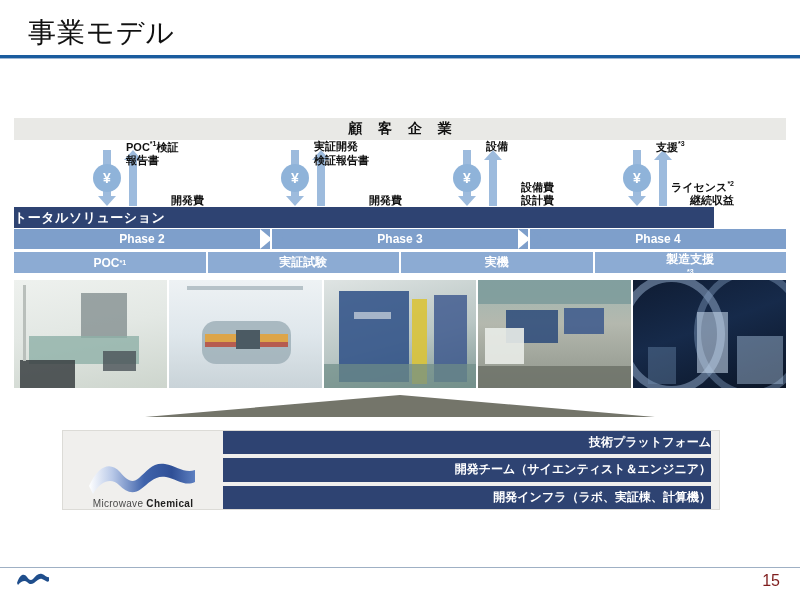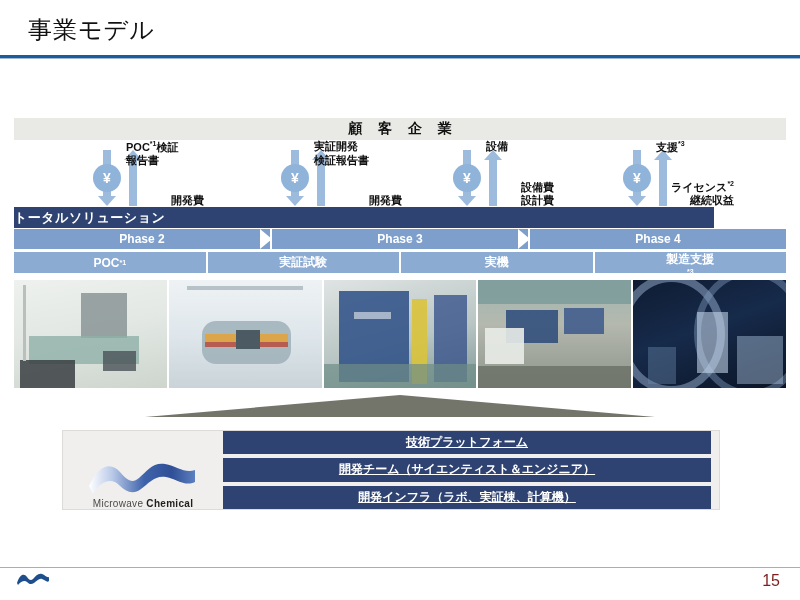--- a/index.html
+++ b/index.html
@@ -16,21 +16,21 @@
     font-family: "Liberation Sans", "DejaVu Sans", sans-serif;
     color: #1a1a1a;
     position: relative;
   }
 
   
   .slide-title {
     position: absolute;
     left: 28px;
     top: 14px;
-    font-size: 24px;
+    font-size: 28px;
     font-weight: 400;
     letter-spacing: 1px;
     color: #111111;
   }
   .title-rule {
     position: absolute;
     left: 0;
     top: 55px;
     width: 800px;
     height: 3px;
@@ -381,22 +381,21 @@
     padding-right: 8px;
   }
   .platform-bar {
     height: 27px;
     background: #2e4372;
     color: #ffffff;
     font-size: 12px;
     font-weight: bold;
     display: flex;
     align-items: center;
-    justify-content: center;
-    text-decoration: underline;
+    justify-content: flex-end;
   }
 
   
   .footer-rule {
     position: absolute;
     left: 0;
     top: 567px;
     width: 800px;
     height: 1px;
     background: #9fb0c4;

